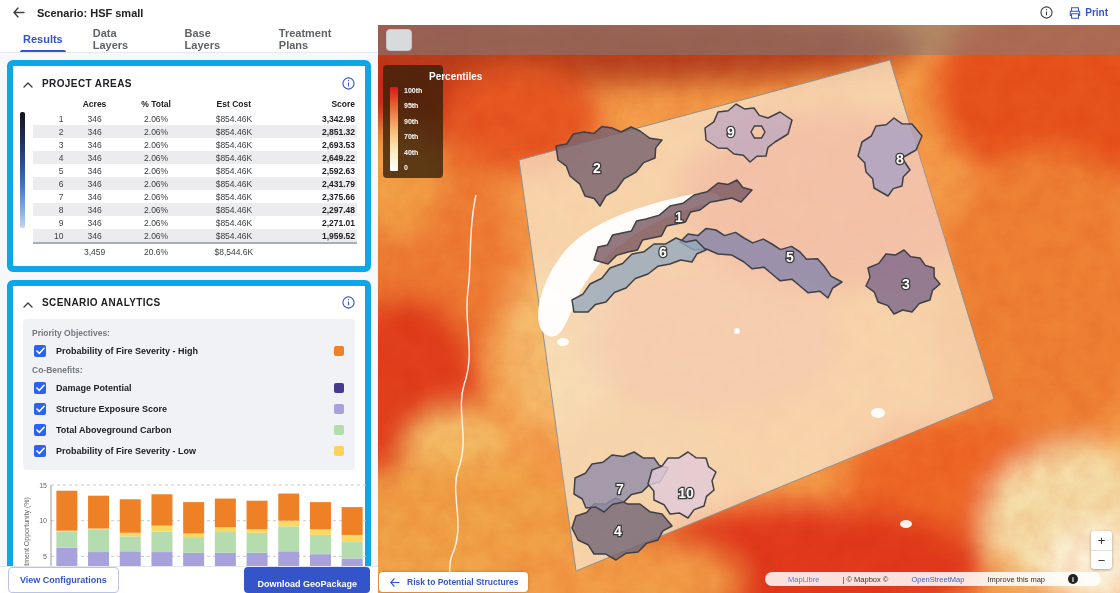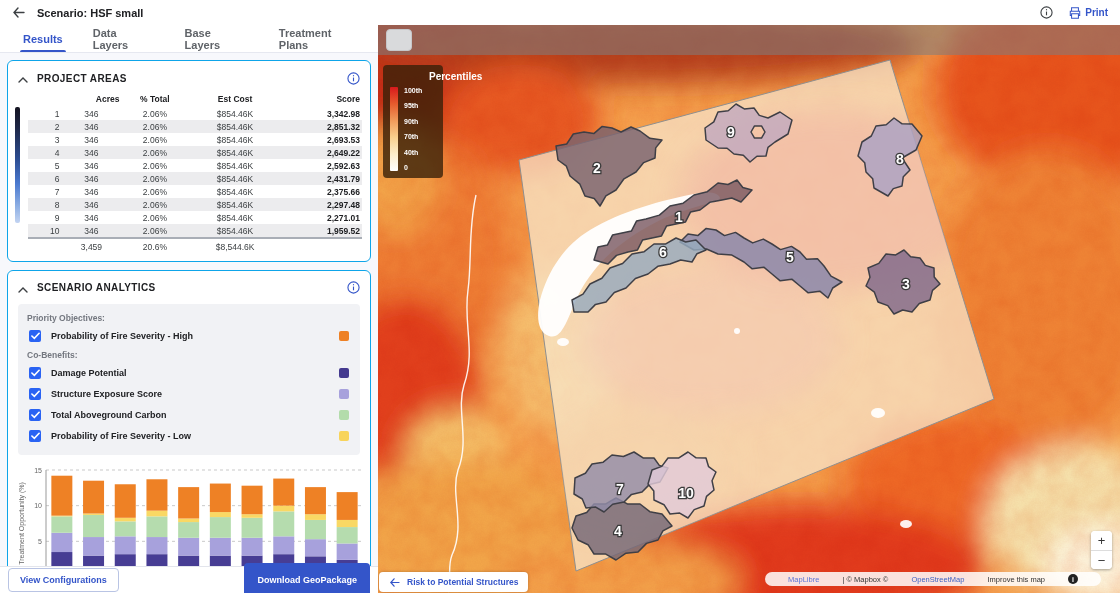--- a/index.html
+++ b/index.html
@@ -21,21 +21,21 @@
     background:#f7f8fc; display:flex; flex-direction:column; z-index:20; }
   .tabs{ height:28px; background:#fff; border-bottom:1px solid #e6e8f0; display:flex;
     padding-left:8px; flex:none; }
   .tab{ font-size:11px; font-weight:700; color:#5f6368; padding:0 15px; display:flex;
     align-items:center; position:relative; cursor:pointer; }
   .tab.active{ color:#3455c9; }
   .tab.active::after{ content:""; position:absolute; left:12px; right:12px; bottom:0;
     height:2px; background:#3455c9; border-radius:2px 2px 0 0; }
 
   .scroll-area{ flex:1; overflow:hidden; padding:7px 7px 0 7px; }
-  .card{ background:#fff; border:1px solid #0ea5e9; border-radius:6px; margin-bottom:8px; }
+  .card{ background:#fff; border:6px solid #0ea5e9; border-radius:6px; margin-bottom:8px; }
   .card-header{ display:flex; align-items:center; gap:9px; padding:8px 10px 5px 10px; }
   .card-title{ font-size:10px; font-weight:700; color:#202124; letter-spacing:.4px; }
   .hdr-info{ margin-left:auto; display:flex; cursor:pointer; }
 
   
   .table-wrap{ position:relative; padding:0 8px 7px 20px; }
   .score-ramp{ position:absolute; left:7px; top:15px; width:5px; height:116px; border-radius:2px;
     background:linear-gradient(to bottom,#141320 0%,#1e2747 18%,#2c4d92 45%,#4a79cf 66%,#8fb0e4 86%,#c3d4f2 100%); }
   table{ width:100%; border-collapse:collapse; font-size:8.5px; color:#3c4043; }
   th{ font-weight:700; color:#202124; padding:2px 2px 3px 2px; }
@@ -51,21 +51,21 @@
   .group-label{ font-size:8.5px; color:#73777f; font-weight:700; margin:3px 0 3px 0; }
   .check-row{ display:flex; align-items:center; gap:10px; padding:4px 2px 5px 2px; }
   .checkbox{ width:12px; height:12px; background:#2a63f3; border-radius:2px; flex:none;
     display:flex; align-items:center; justify-content:center; cursor:pointer; }
   .check-label{ flex:1; font-size:9px; color:#202124; font-weight:600; }
   .swatch{ width:10px; height:10px; border-radius:2px; flex:none; }
   #chart{ display:block; margin:2px 8px 6px 8px; }
 
   
   .footer-bar{ height:27px; background:#fff; border-top:1px solid #e3e5ec; display:flex;
-    align-items:center; padding:0 8px; flex:none; }
+    padding:0 8px; flex:none; }
   .btn-outline{ border:1px solid #b9c4e4; color:#3455c9; background:#fff; border-radius:4px;
     font-size:9px; font-weight:700; padding:6px 11px; }
   .btn-fill{ margin-left:auto; background:#3455c9; color:#fff; border:none; border-radius:4px;
     font-size:9px; font-weight:700; padding:12px 13px; }
 
   
   .map{ position:absolute; left:378px; top:25px; right:0; bottom:0; overflow:hidden;
     background:#f08a3c; }
   .map svg.base{ position:absolute; inset:0; width:100%; height:100%; }
   .map-topbar{ position:absolute; left:0; right:0; top:0; height:30px;
@@ -154,21 +154,21 @@
               <rect x="6.4" y="3.4" width="1.2" height="1.2" fill="#3455c9"></rect>
             </svg>
         </span>
       </div>
       <div class="table-wrap">
         <div class="score-ramp"></div>
         <table id="pa-table">
             <thead>
               <tr>
                 <th class="al-r" style="width: 10%;"></th>
-                <th class="al-c" style="width: 18%; text-align: right;">Acres</th>
+                <th class="al-c" style="width: 18%;">Acres</th>
                 <th class="al-c" style="width: 20%;">% Total</th>
                 <th class="al-c" style="width: 28%;">Est Cost</th>
                 <th class="al-r" style="width: 24%;">Score</th>
               </tr>
             </thead>
             <tbody>
               <tr>
                 <td class="al-r">1</td>
                 <td class="al-c">346</td>
                 <td class="al-c">2.06%</td>

